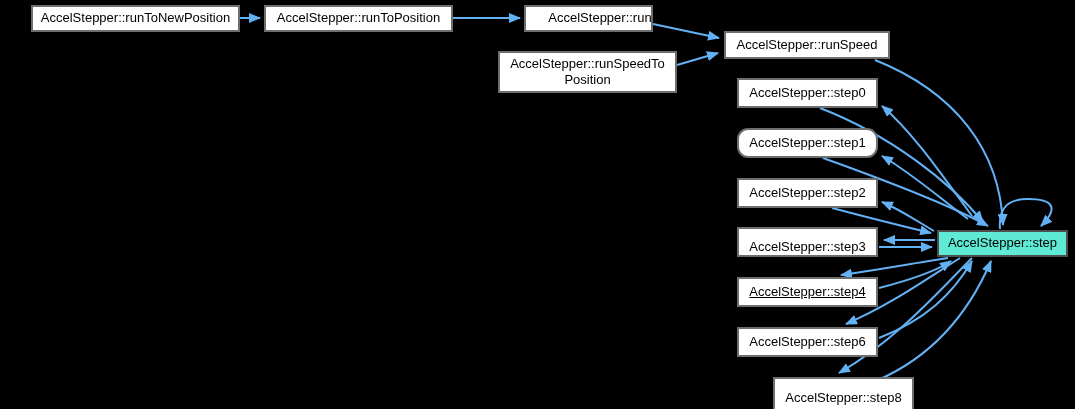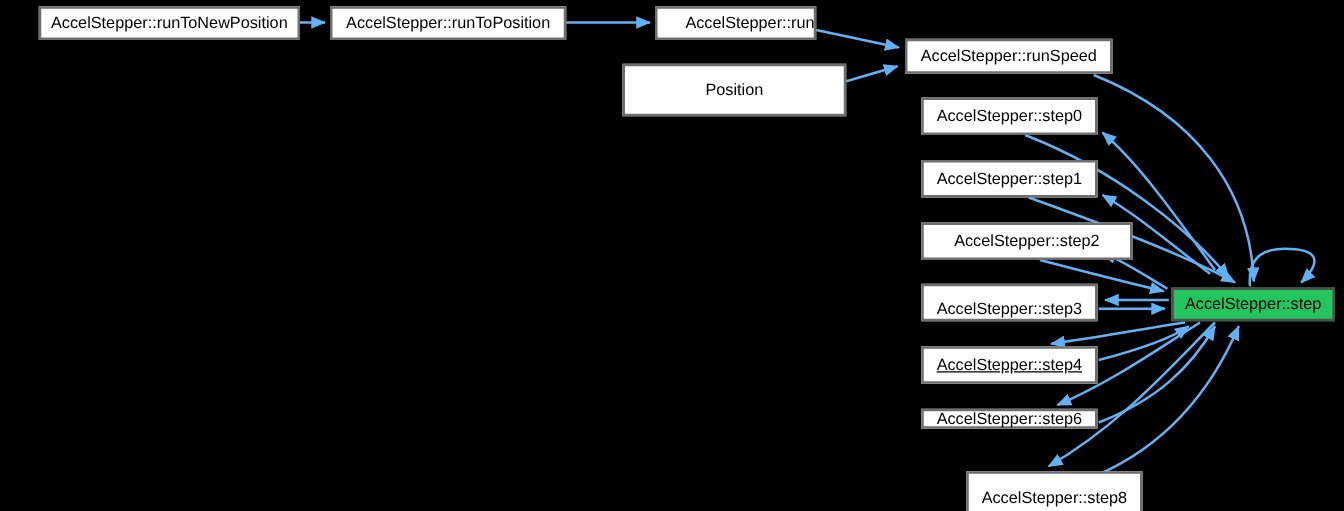--- a/index.html
+++ b/index.html
@@ -19,21 +19,21 @@
     align-items:center;
     justify-content:center;
     text-align:center;
     font-size:13px;
     line-height:1.25;
     color:#000000;
     cursor:pointer;
     white-space:nowrap;
   }
   .node.normal{background:#ffffff;border:2px solid #6e6e6e;}
-  .node.highlighted{background:#22c55e;border:2px solid #4e4e4e;cursor:default;}
+  .node.highlighted{background:#5eead4;border:2px solid #4e4e4e;cursor:default;}
 </style>
 </head>
 <body>
 
 <div id="canvas">
   <svg id="edge-layer" width="1075" height="409" viewBox="0 0 1075 409" xmlns="http://www.w3.org/2000/svg">
     <defs>
       <marker id="arrowhead" viewBox="0 0 12 10" refX="11" refY="5" markerWidth="12" markerHeight="10" markerUnits="userSpaceOnUse" orient="auto">
         <path d="M0,0 L12,5 L0,10 z" fill="#63b1f5"></path>
       </marker>
@@ -65,41 +65,42 @@
       <div class="node normal" style="left: 8px; top: 5px; width: 209px; height: 27px; margin-left: 23px;">
         <div>AccelStepper::runToNewPosition</div>
       </div>
       <div class="node normal" style="left: 264px; top: 5px; width: 189px; height: 27px;">
         <div>AccelStepper::runToPosition</div>
       </div>
       <div class="node normal" style="left: 524px; top: 5px; width: 129px; height: 27px; padding-left: 23px;">
         <div>AccelStepper::run</div>
       </div>
       <div class="node normal" style="left: 498px; top: 51px; width: 179px; height: 42px;">
+        <div>AccelStepper::runSpeedTo</div>
         <div>Position</div>
       </div>
       <div class="node normal" style="left: 724px; top: 31px; width: 166px; height: 28px;">
         <div>AccelStepper::runSpeed</div>
       </div>
       <div class="node normal" style="left: 737px; top: 78px; width: 141px; height: 30px;">
         <div>AccelStepper::step0</div>
       </div>
-      <div class="node normal" style="left: 737px; top: 128px; width: 141px; height: 30px;">
+      <div class="node normal" style="left: 737px; top: 128px; width: 141px; height: 30px; border-radius: 11px;">
         <div>AccelStepper::step1</div>
       </div>
-      <div class="node normal" style="left: 737px; top: 178px; width: 169px; height: 30px;">
+      <div class="node normal" style="left: 737px; top: 178px; width: 141px; height: 30px;">
         <div>AccelStepper::step2</div>
       </div>
       <div class="node normal" style="left: 737px; top: 227px; width: 141px; height: 30px; justify-content: flex-end;">
         <div>AccelStepper::step3</div>
       </div>
       <div class="node normal" style="left: 737px; top: 277px; width: 141px; height: 30px; text-decoration: underline;">
         <div>AccelStepper::step4</div>
       </div>
-      <div class="node normal" style="left: 737px; top: 327px; width: 141px; height: 16px;">
+      <div class="node normal" style="left: 737px; top: 327px; width: 141px; height: 30px;">
         <div>AccelStepper::step6</div>
       </div>
       <div class="node normal" style="left: 737px; top: 377px; width: 141px; height: 42px; margin-left: 36px;">
         <div>AccelStepper::step8</div>
       </div>
       <div class="node highlighted" style="left: 937px; top: 230px; width: 131px; height: 27px;">
         <div>AccelStepper::step</div>
       </div>
     </div>
 </div>

